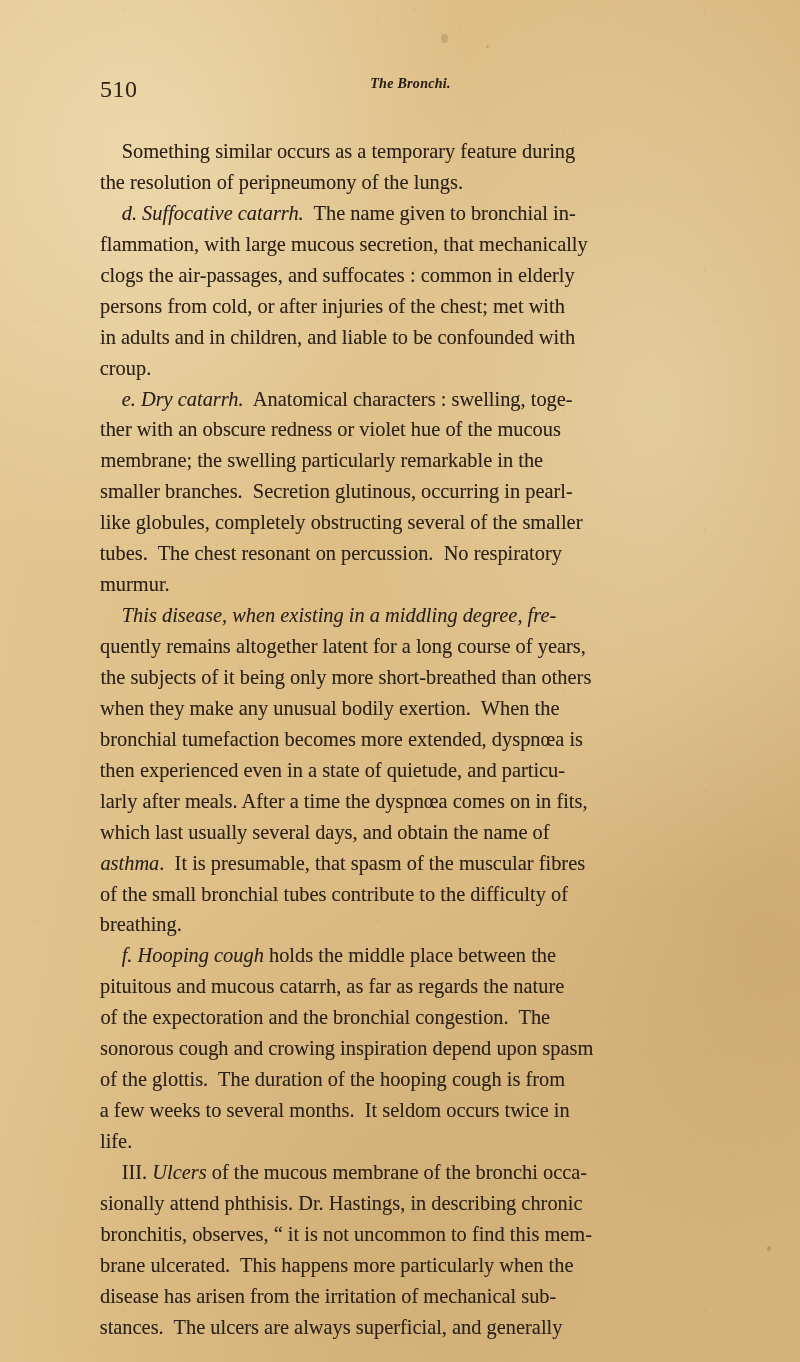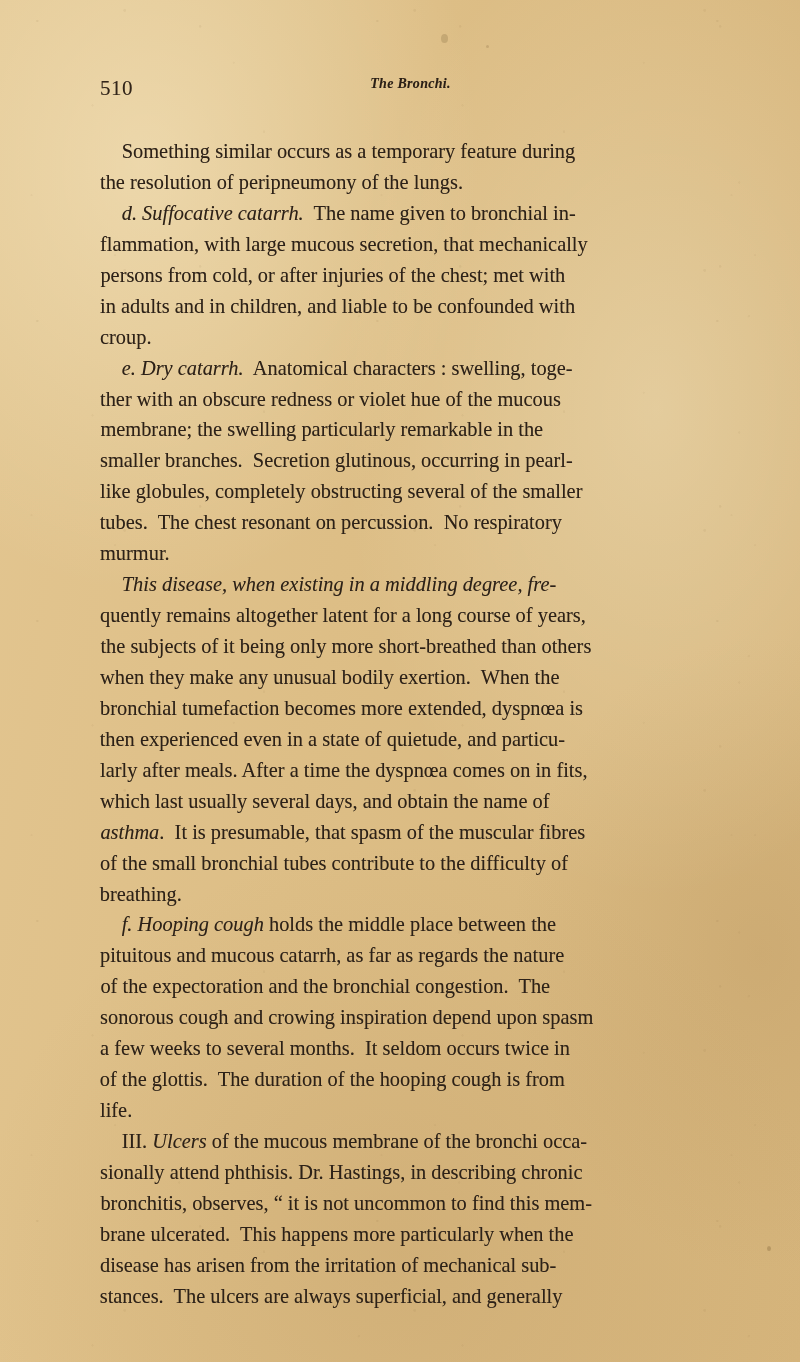--- a/index.html
+++ b/index.html
@@ -69,21 +69,21 @@
     left: 100px;
     top: 76px;
     width: 621px;
     height: 30px;
     color: #2b2018;
   }
   #folio {
     position: absolute;
     left: 0;
     top: 0;
-    font-size: 21px;
+    font-size: 24px;
     letter-spacing: 0.5px;
     color: #32251a;
   }
   #head-title {
     position: absolute;
     left: 0;
     right: 0;
     top: 0;
     text-align: center;
     font-size: 14px;
@@ -146,20 +146,21 @@
   </div>
 
   <div id="textblock">
       <div>
         <span class="ln indent"><span class="just" style="display: inline;"><span>Something similar occurs as a temporary feature during</span></span></span>
         <span class="ln"><span><span>the resolution of peripneumony of the lungs.</span></span></span>
       </div>
       <div>
         <span class="ln indent"><span class="just" style="display: inline;"><i>d. Suffocative catarrh.</i><span>  The name given to bronchial in-</span></span></span>
         <span class="ln"><span class="just" style="display: inline; text-align: center;"><span>flammation, with large mucous secretion, that mechanically</span></span></span>
+        <span class="ln"><span class="just" style="display: inline;"><span>clogs the air-passages, and suffocates : common in elderly</span></span></span>
         <span class="ln"><span class="just" style="display: inline;"><span>persons from cold, or after injuries of the chest; met with</span></span></span>
         <span class="ln"><span class="just" style="display: inline;"><span>in adults and in children, and liable to be confounded with</span></span></span>
         <span class="ln"><span><span>croup.</span></span></span>
       </div>
       <div>
         <span class="ln indent"><span class="just" style="display: inline; margin-top: 20px;"><i>e. Dry catarrh.</i><span>  Anatomical characters : swelling, toge-</span></span></span>
         <span class="ln"><span class="just" style="display: inline;"><span>ther with an obscure redness or violet hue of the mucous</span></span></span>
         <span class="ln"><span class="just" style="display: inline;"><span>membrane; the swelling particularly remarkable in the</span></span></span>
         <span class="ln"><span class="just" style="display: inline;"><span>smaller branches.  Secretion glutinous, occurring in pearl-</span></span></span>
         <span class="ln"><span class="just" style="display: inline;"><span>like globules, completely obstructing several of the smaller</span></span></span>
@@ -177,22 +178,22 @@
         <span class="ln"><span class="just" style="display: inline;"><span>which last usually several days, and obtain the name of</span></span></span>
         <span class="ln"><span class="just" style="display: inline;"><i>asthma</i><span>.  It is presumable, that spasm of the muscular fibres</span></span></span>
         <span class="ln"><span class="just" style="display: inline;"><span>of the small bronchial tubes contribute to the difficulty of</span></span></span>
         <span class="ln"><span><span>breathing.</span></span></span>
       </div>
       <div>
         <span class="ln indent"><span class="just" style="display: inline;"><i>f. Hooping cough</i><span> holds the middle place between the</span></span></span>
         <span class="ln"><span class="just" style="display: inline;"><span>pituitous and mucous catarrh, as far as regards the nature</span></span></span>
         <span class="ln"><span class="just" style="display: inline;"><span>of the expectoration and the bronchial congestion.  The</span></span></span>
         <span class="ln"><span class="just" style="display: inline;"><span>sonorous cough and crowing inspiration depend upon spasm</span></span></span>
+        <span class="ln"><span class="just" style="display: inline;"><span>of the glottis.  The duration of the hooping cough is from</span></span></span>
         <span class="ln"><span class="just" style="display: inline;"><span>a few weeks to several months.  It seldom occurs twice in</span></span></span>
-        <span class="ln"><span class="just" style="display: inline;"><span>of the glottis.  The duration of the hooping cough is from</span></span></span>
         <span class="ln"><span><span>life.</span></span></span>
       </div>
       <div>
         <span class="ln indent"><span class="just" style="display: inline;"><span>III. </span><i>Ulcers</i><span> of the mucous membrane of the bronchi occa-</span></span></span>
         <span class="ln"><span class="just" style="display: inline;"><span>sionally attend phthisis. Dr. Hastings, in describing chronic</span></span></span>
         <span class="ln"><span class="just" style="display: inline;"><span>bronchitis, observes, “ it is not uncommon to find this mem-</span></span></span>
         <span class="ln"><span class="just" style="display: inline;"><span>brane ulcerated.  This happens more particularly when the</span></span></span>
         <span class="ln"><span class="just" style="display: inline;"><span>disease has arisen from the irritation of mechanical sub-</span></span></span>
         <span class="ln"><span class="just" style="display: inline;"><span>stances.  The ulcers are always superficial, and generally</span></span></span>
       </div>

